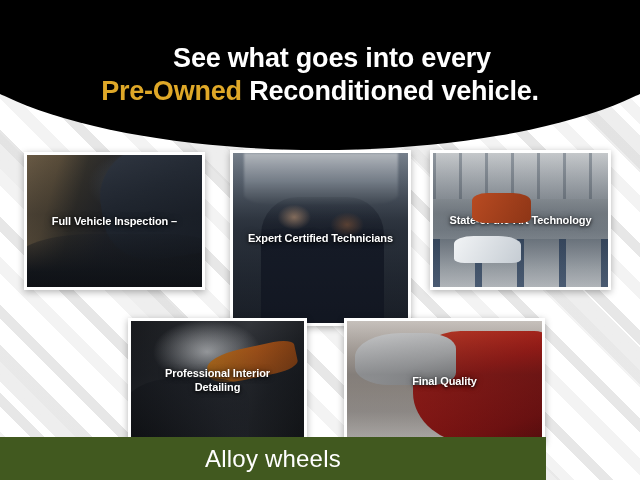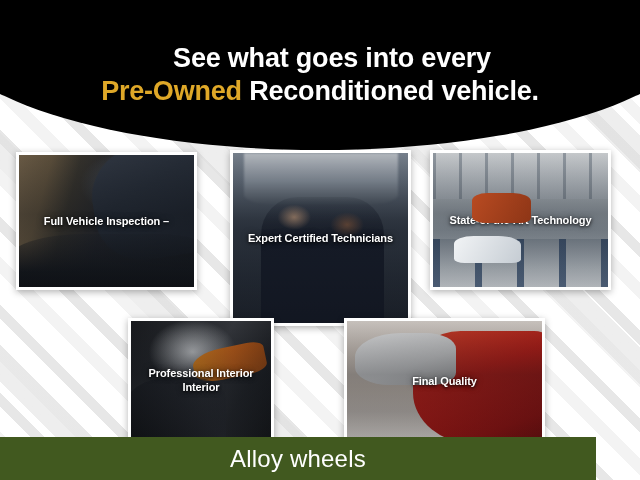--- a/index.html
+++ b/index.html
@@ -215,21 +215,21 @@
     content:"";
     position:absolute; left:4%; top:10%; width:52%; height:44%;
     background:linear-gradient(160deg, #fbfbfb 0%, #dcdcdc 60%, #b6b6b6 100%);
     border-radius:46% 30% 24% 34%;
     filter:blur(0.4px);
   }
 
   
   .footer {
     position:absolute; left:0; bottom:0;
-    width:596px; height:43px;
+    width:546px; height:43px;
     background:#41591f;
     display:flex; align-items:center; justify-content:center;
     z-index:6;
   }
   .footer-label {
     color:#ffffff;
     font-size:24px;
     font-weight:400;
     letter-spacing:0.2px;
   }
@@ -241,21 +241,21 @@
 
   <div class="stripes"></div>
 
   <div class="header">
     <div class="header-inner">
       <div class="headline1">See what goes into every</div>
       <div class="headline2"><span class="gold">Pre-Owned</span><span> Reconditioned vehicle.</span></div>
     </div>
   </div>
 
-  <div class="card" style="left:16px; top:152px; width:181px; height:138px;">
+  <div class="card" style="left:24px; top:152px; width:181px; height:138px;">
     <div class="photo art-inspection"></div>
     <div class="shade"></div>
     <div class="caption">
       <div>Full Vehicle Inspection –</div>
     </div>
   </div>
 
   <div class="card" style="left:230px; top:150px; width:181px; height:176px;">
     <div class="photo art-technicians"></div>
     <div class="shade"></div>
@@ -268,26 +268,26 @@
     <div class="photo art-technology">
       <div class="blob-a"></div>
       <div class="blob-b"></div>
     </div>
     <div class="shade"></div>
     <div class="caption">
       <div>State-of-the-Art Technology</div>
     </div>
   </div>
 
-  <div class="card" style="left:128px; top:318px; width:146px; height:125px;">
+  <div class="card" style="left:128px; top:318px; width:179px; height:125px;">
     <div class="photo art-detailing"></div>
     <div class="shade"></div>
     <div class="caption">
       <div>Professional Interior</div>
-      <div>Interior</div>
+      <div>Detailing</div>
     </div>
   </div>
 
   <div class="card" style="left:344px; top:318px; width:201px; height:125px;text-decoration:underline;">
     <div class="photo art-final"></div>
     <div class="shade"></div>
     <div class="caption">
       <div>Final Quality</div>
     </div>
   </div>

